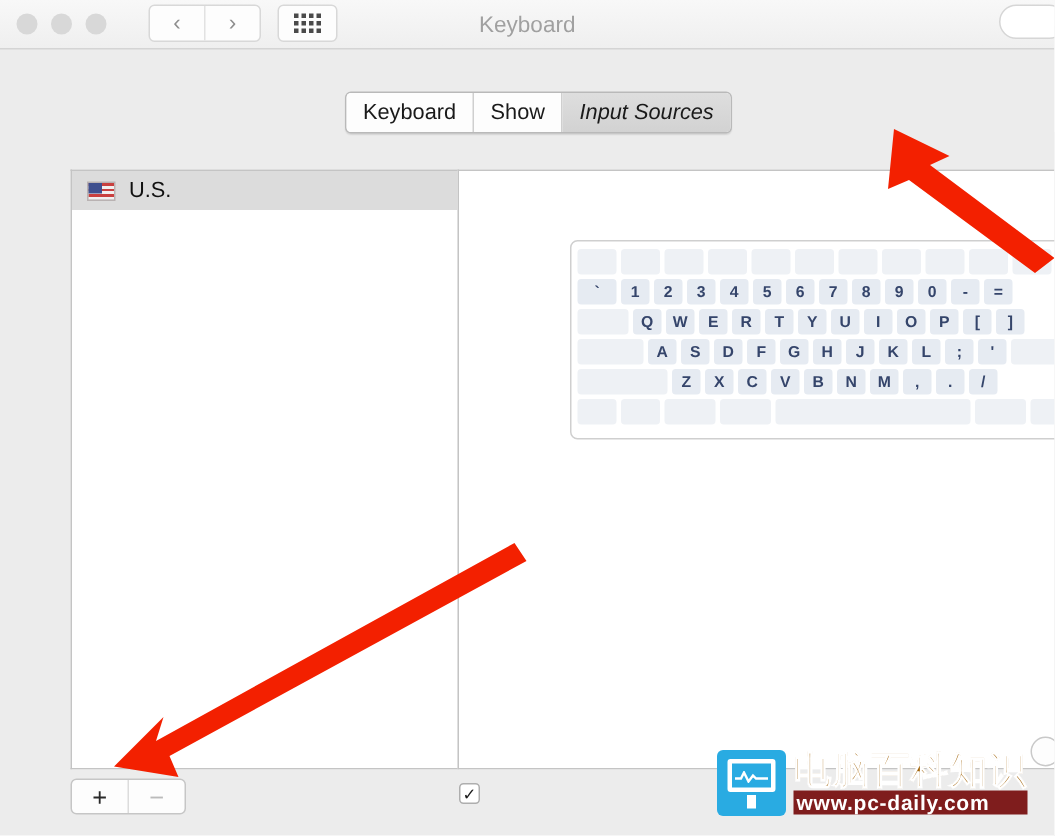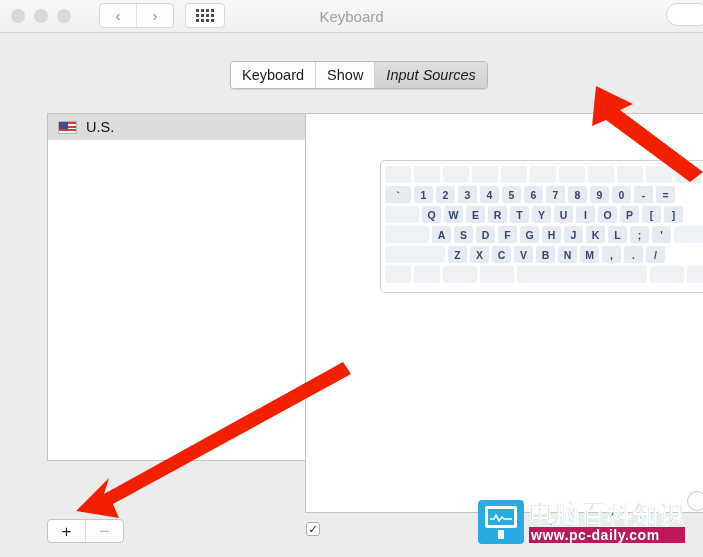--- a/index.html
+++ b/index.html
@@ -142,21 +142,21 @@
     width: 700px;
     height: 425px;
     background: #ececec;
     border-top-left-radius: 5px;
   }
 
   .listpane {
     position: absolute;
     left: 47px; top: 113px;
     width: 258px;
-    height: 348px;
+    height: 400px;
     background: #ffffff;
     border: 1px solid #c4c4c4;
     border-right: none;
     box-sizing: border-box;
   }
   .listrow {
     height: 26px;
     display: flex;
     align-items: center;
     padding-left: 10px;
@@ -349,30 +349,30 @@
   }
   .wm-text {
     margin-left: 5px;
     display: flex;
     flex-direction: column;
     justify-content: center;
   }
   .wm-cn {
     font-size: 25px;
     font-weight: bold;
-    color: #0f766e;
+    color: #a16207;
     letter-spacing: 1px;
     line-height: 1.05;
     -webkit-text-stroke: 0.7px #ffffff;
   }
   .wm-url {
     font-size: 14px;
     font-weight: bold;
     color: #ffffff;
-    background: #be185d;
+    background: #7f1d1d;
     line-height: 1.15;
     padding: 0 2px;
     letter-spacing: 0.5px;
   }
 </style>
 </head>
 <body>
 
 <div id="screen">
 

